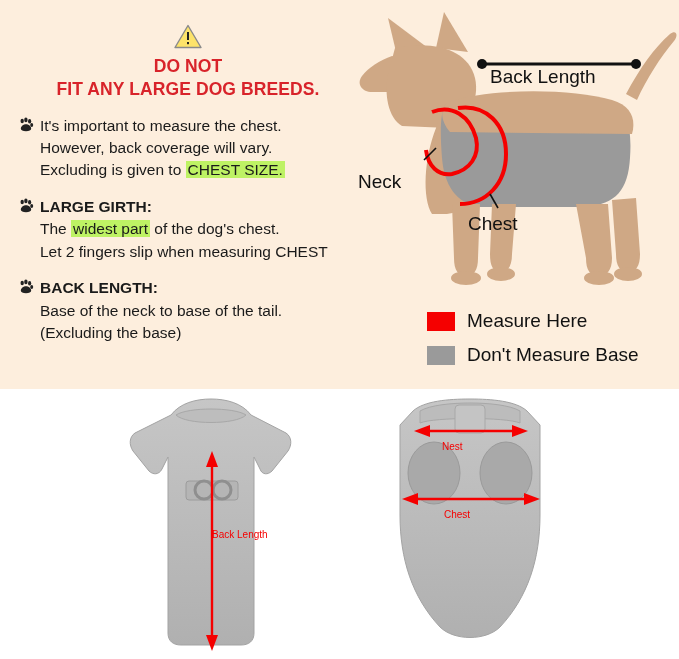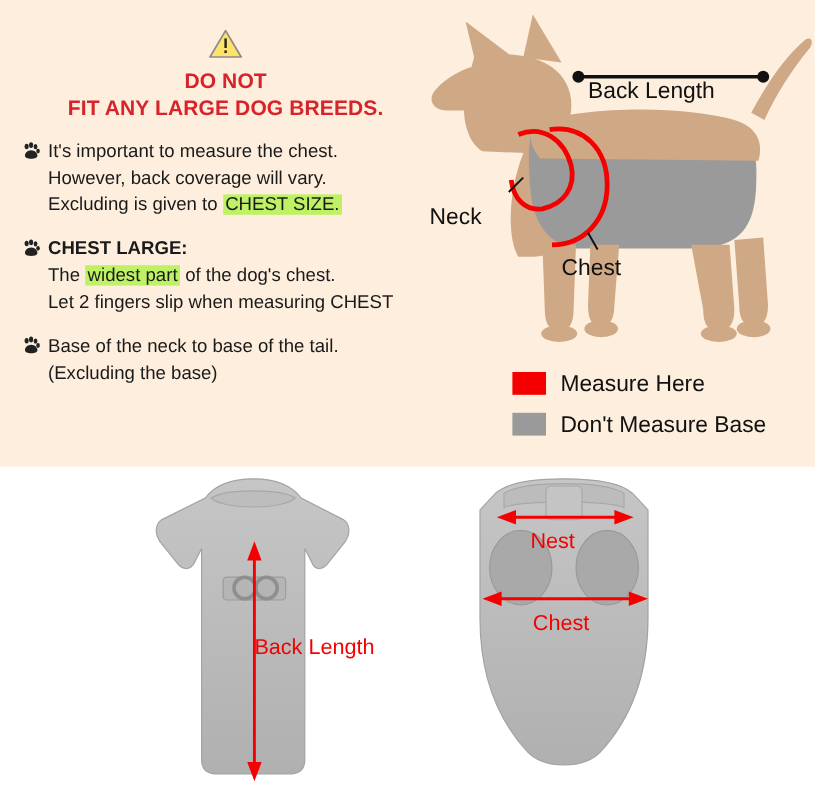--- a/index.html
+++ b/index.html
@@ -47,33 +47,33 @@
 
   .label {
     position: absolute; font-size: 19px; color: #111; white-space: nowrap;
   }
   #label-back-length { left: 150px; top: 58px; }
   #label-neck { left: 18px; top: 163px; }
   #label-chest { left: 128px; top: 205px; }
 
   
   #legend { position: absolute; left: 395px; top: 310px; }
-  .legend-row { display:flex; align-items:flex-start; margin-bottom: 12px; padding-left: 32px; }
+  .legend-row { display:flex; align-items:center; margin-bottom: 12px; padding-left: 32px; }
   .legend-swatch { width: 28px; height: 19px; margin-right: 12px; }
   .legend-swatch.red { background: #f50000; }
   .legend-swatch.gray { background: #9a9a9a; }
   .legend-text { font-size: 19px; color: #111; }
 
   
   #bottom-panel {
     position: absolute; left:0; top: 389px; width: 679px; height: 270px;
     background: #ffffff;
   }
   .garment-label {
-    position: absolute; font-size: 18px; color: #f50000; white-space: nowrap;
+    position: absolute; font-size: 10px; color: #f50000; white-space: nowrap;
   }
   #lbl-back-length { left: 212px; top: 140px; }
   #lbl-nest { left: 442px; top: 52px; }
   #lbl-chest { left: 444px; top: 120px; }
 </style>
 </head>
 <body>
 
 <div id="page">
 
@@ -114,37 +114,38 @@
       <div class="bullet-block">
         <span class="paw">
           <svg width="16" height="16" viewBox="0 0 16 16" aria-hidden="true">
             <ellipse cx="4.2" cy="4.0" rx="1.7" ry="2.3" fill="#222"></ellipse>
             <ellipse cx="7.9" cy="2.9" rx="1.7" ry="2.4" fill="#222"></ellipse>
             <ellipse cx="11.6" cy="4.2" rx="1.6" ry="2.2" fill="#222"></ellipse>
             <ellipse cx="13.7" cy="7.9" rx="1.5" ry="2.0" fill="#222"></ellipse>
             <path d="M8 7.2c3.1 0 5.2 2.4 5.2 4.4 0 1.9-2.2 2.7-5.2 2.7s-5.2-.8-5.2-2.7C2.8 9.6 4.9 7.2 8 7.2z" fill="#222"></path>
           </svg>
         </span>
-        <div class="bullet-line strong">CHEST LARGE:</div>
+        <div class="bullet-line strong">LARGE GIRTH:</div>
         <div class="bullet-line">
           <span>The </span><span class="hl">widest part</span><span> of the dog's chest.</span>
         </div>
         <div class="bullet-line">Let 2 fingers slip when measuring CHEST</div>
       </div>
 
       <div class="bullet-block">
         <span class="paw">
           <svg width="16" height="16" viewBox="0 0 16 16" aria-hidden="true">
             <ellipse cx="4.2" cy="4.0" rx="1.7" ry="2.3" fill="#222"></ellipse>
             <ellipse cx="7.9" cy="2.9" rx="1.7" ry="2.4" fill="#222"></ellipse>
             <ellipse cx="11.6" cy="4.2" rx="1.6" ry="2.2" fill="#222"></ellipse>
             <ellipse cx="13.7" cy="7.9" rx="1.5" ry="2.0" fill="#222"></ellipse>
             <path d="M8 7.2c3.1 0 5.2 2.4 5.2 4.4 0 1.9-2.2 2.7-5.2 2.7s-5.2-.8-5.2-2.7C2.8 9.6 4.9 7.2 8 7.2z" fill="#222"></path>
           </svg>
         </span>
+        <div class="bullet-line strong">BACK LENGTH:</div>
         <div class="bullet-line">Base of the neck to base of the tail.</div>
         <div class="bullet-line">(Excluding the base)</div>
       </div>
     </div>
 
     <div id="dog-figure">
       <svg width="339" height="290" viewBox="0 0 339 290" aria-hidden="true">
 
         <path d="M286 86 C300 60 314 40 330 26 C336 21 339 27 334 33 C320 50 307 70 297 92 Z" fill="#cfa885"></path>
 

